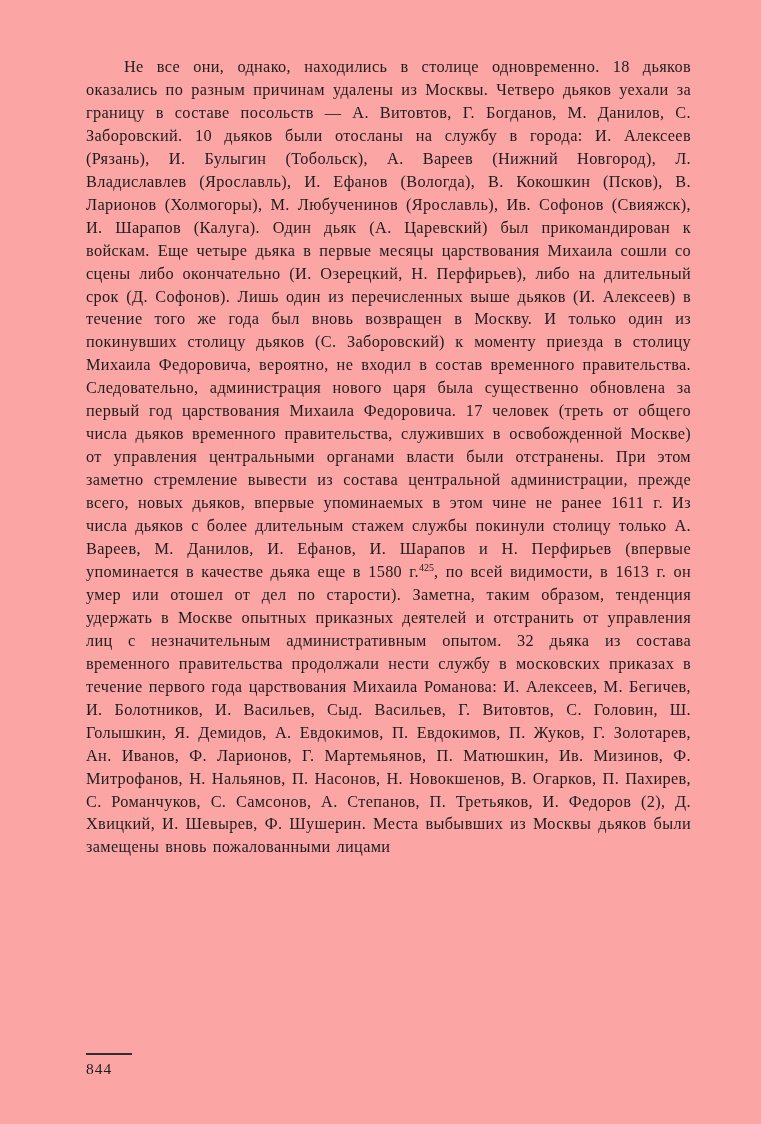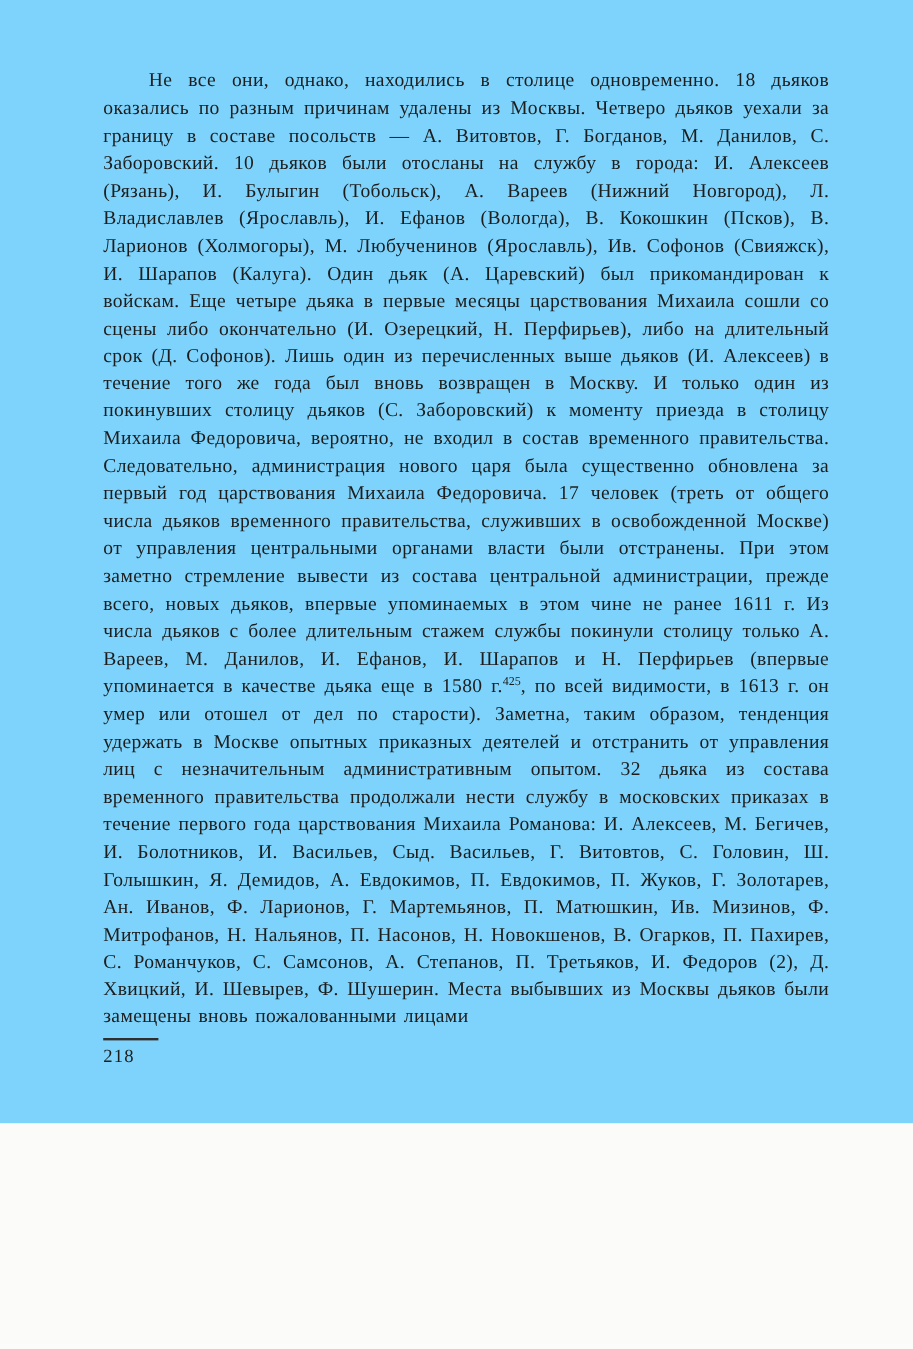--- a/index.html
+++ b/index.html
@@ -10,24 +10,24 @@
       width: 761px;
       height: 1124px;
       background: #fbfbf9;
       overflow: hidden;
       font-family: "Liberation Serif", serif;
       color: #1d1d1d;
     }
     .page {
       position: relative;
       width: 761px;
-      height: 936px;
+      height: 1124px;
       box-sizing: border-box;
       padding: 56px 70px 0 86px;
-      background: #7dd3fc;
+      background: #fca5a5;
     }
     .body-text {
       margin: 0;
       font-size: 16.3px;
       line-height: 22.95px;
       text-align: justify;
       text-indent: 38px;
       letter-spacing: 0.35px;
       word-spacing: 1.5px;
     }
@@ -55,15 +55,15 @@
     }
   </style>
 </head>
 <body>
 
 <div class="page">
   <p class="body-text"><span>Не все они, однако, находились в столице одновременно. 18 дьяков оказались по разным причинам удалены из Москвы. Четверо дьяков уехали за границу в составе посольств — А. Витовтов, Г. Богданов, М. Данилов, С. Заборовский. 10 дьяков были отосланы на службу в города: И. Алексеев (Рязань), И. Булыгин (Тобольск), А. Вареев (Нижний Новгород), Л. Владиславлев (Ярославль), И. Ефанов (Вологда), В. Кокошкин (Псков), В. Ларионов (Холмогоры), М. Любученинов (Ярославль), Ив. Софонов (Свияжск), И. Шарапов (Калуга). Один дьяк (А. Царевский) был прикомандирован к войскам. Еще четыре дьяка в первые месяцы царствования Михаила сошли со сцены либо окончательно (И. Озерецкий, Н. Перфирьев), либо на длительный срок (Д. Софонов). Лишь один из перечисленных выше дьяков (И. Алексеев) в течение того же года был вновь возвращен в Москву. И только один из покинувших столицу дьяков (С. Заборовский) к моменту приезда в столицу Михаила Федоровича, вероятно, не входил в состав временного правительства. Следовательно, администрация нового царя была существенно обновлена за первый год царствования Михаила Федоровича. 17 человек (треть от общего числа дьяков временного правительства, служивших в освобожденной Москве) от управления центральными органами власти были отстранены. При этом заметно стремление вывести из состава центральной администрации, прежде всего, новых дьяков, впервые упоминаемых в этом чине не ранее 1611 г. Из числа дьяков с более длительным стажем службы покинули столицу только А. Вареев, М. Данилов, И. Ефанов, И. Шарапов и Н. Перфирьев (впервые упоминается в качестве дьяка еще в 1580 г.</span><sup>425</sup><span>, по всей видимости, в 1613 г. он умер или отошел от дел по старости). Заметна, таким образом, тенденция удержать в Москве опытных приказных деятелей и отстранить от управления лиц с незначительным административным опытом. 32 дьяка из состава временного правительства продолжали нести службу в московских приказах в течение первого года царствования Михаила Романова: И. Алексеев, М. Бегичев, И. Болотников, И. Васильев, Сыд. Васильев, Г. Витовтов, С. Головин, Ш. Голышкин, Я. Демидов, А. Евдокимов, П. Евдокимов, П. Жуков, Г. Золотарев, Ан. Иванов, Ф. Ларионов, Г. Мартемьянов, П. Матюшкин, Ив. Мизинов, Ф. Митрофанов, Н. Нальянов, П. Насонов, Н. Новокшенов, В. Огарков, П. Пахирев, С. Романчуков, С. Самсонов, А. Степанов, П. Третьяков, И. Федоров (2), Д. Хвицкий, И. Шевырев, Ф. Шушерин. Места выбывших из Москвы дьяков были замещены вновь пожалованными лицами</span></p>
 
   <div class="footer">
     <div class="footer-rule"></div>
-    <div class="page-number">218</div>
+    <div class="page-number">844</div>
   </div>
 </div>
 
 </body></html>

